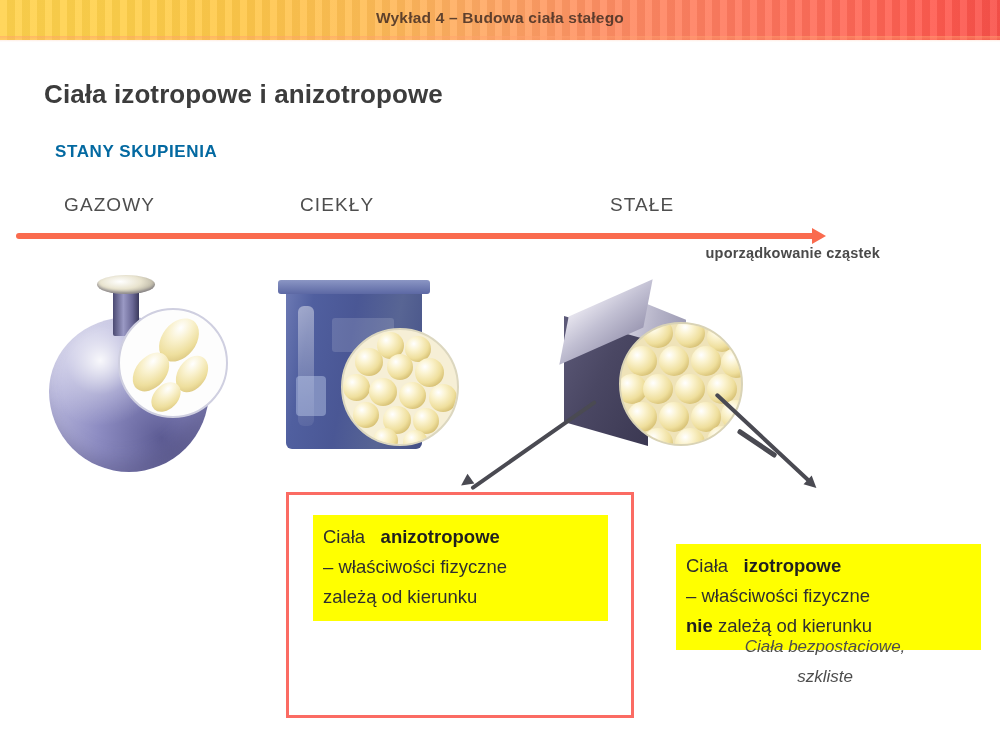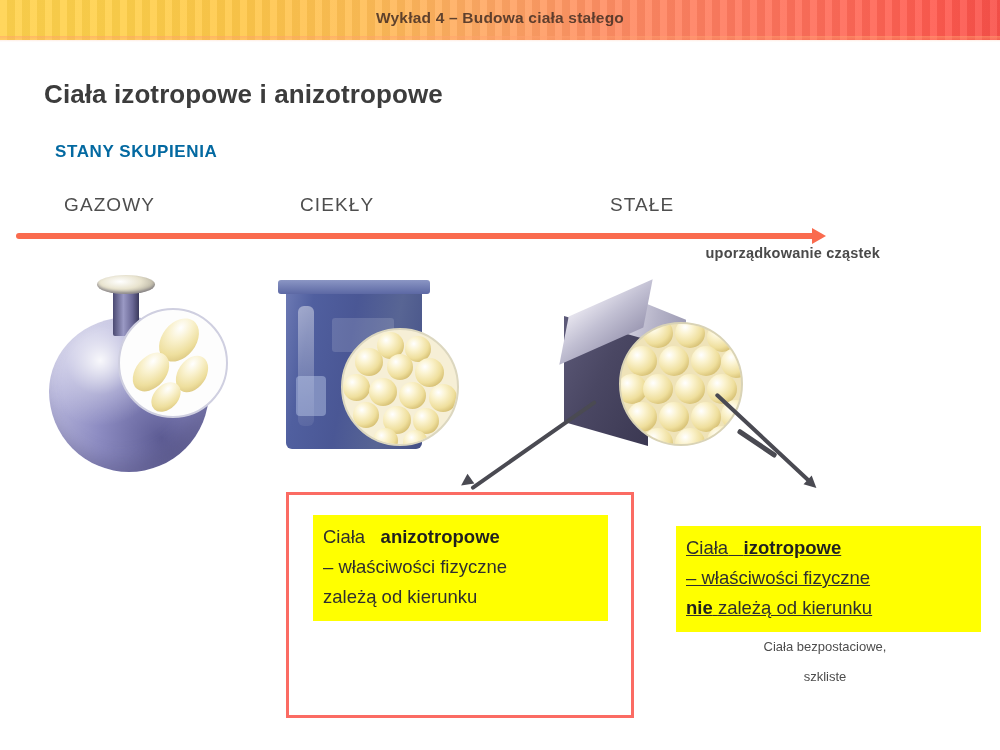--- a/index.html
+++ b/index.html
@@ -288,32 +288,32 @@
     left: 0; top: 182px;
     width: 342px;
     text-align: center;
     font-size: 20px;
     font-weight: 700;
     color: #fb5d52;
     letter-spacing: 0.8px;
   }
   #hl-right {
     position: absolute;
-    left: 676px; top: 526px;
+    left: 676px; top: 544px;
     width: 305px;
-    text-decoration: underline;
   }
   #right-sub {
     position: absolute;
     left: 655px; top: 632px;
     width: 340px;
     text-align: center;
-    font-size: 13px;
+    font-size: 17px;
     line-height: 30px;
     color: #4d4d4d;
+    font-style: italic;
   }
   b.strong { font-weight: 700; color: #1f1f1f; }
 </style>
 </head>
 <body>
 
 <div id="banner"></div>
 <div id="banner-fade"></div>
 <div id="banner-title">Wykład 4 – Budowa ciała stałego</div>
 

